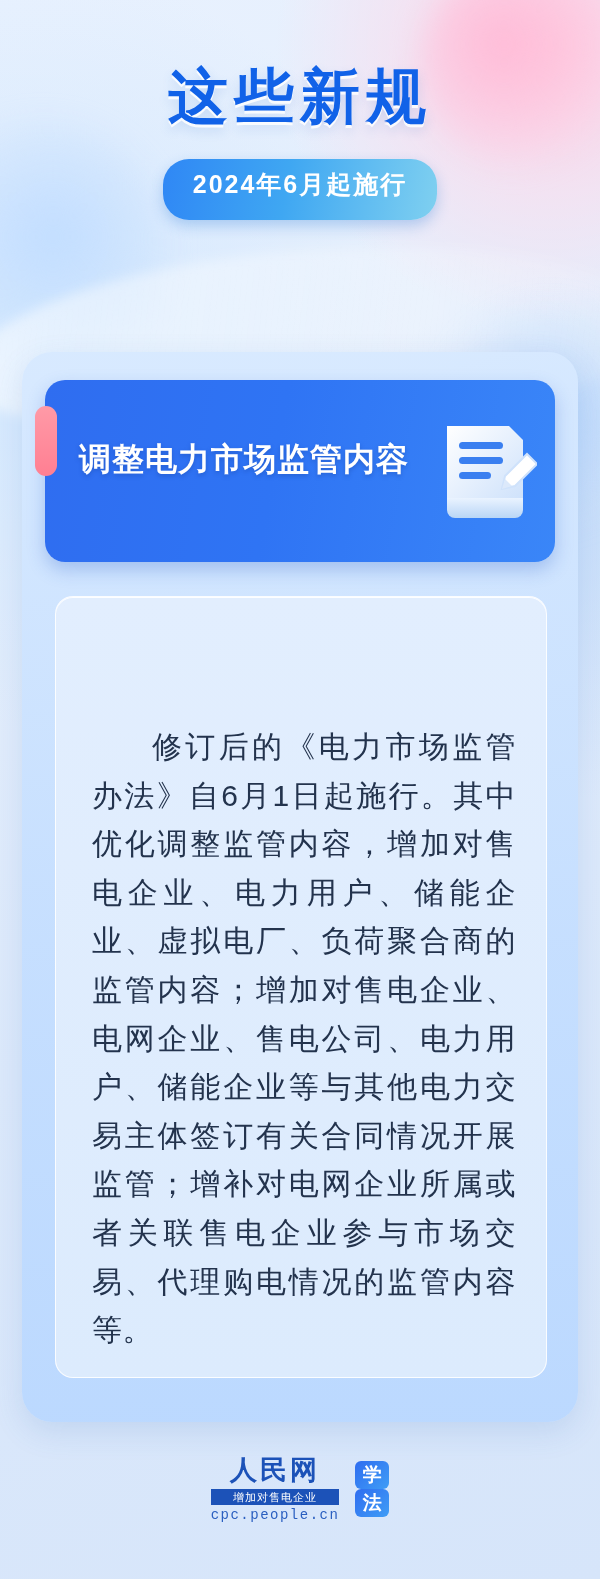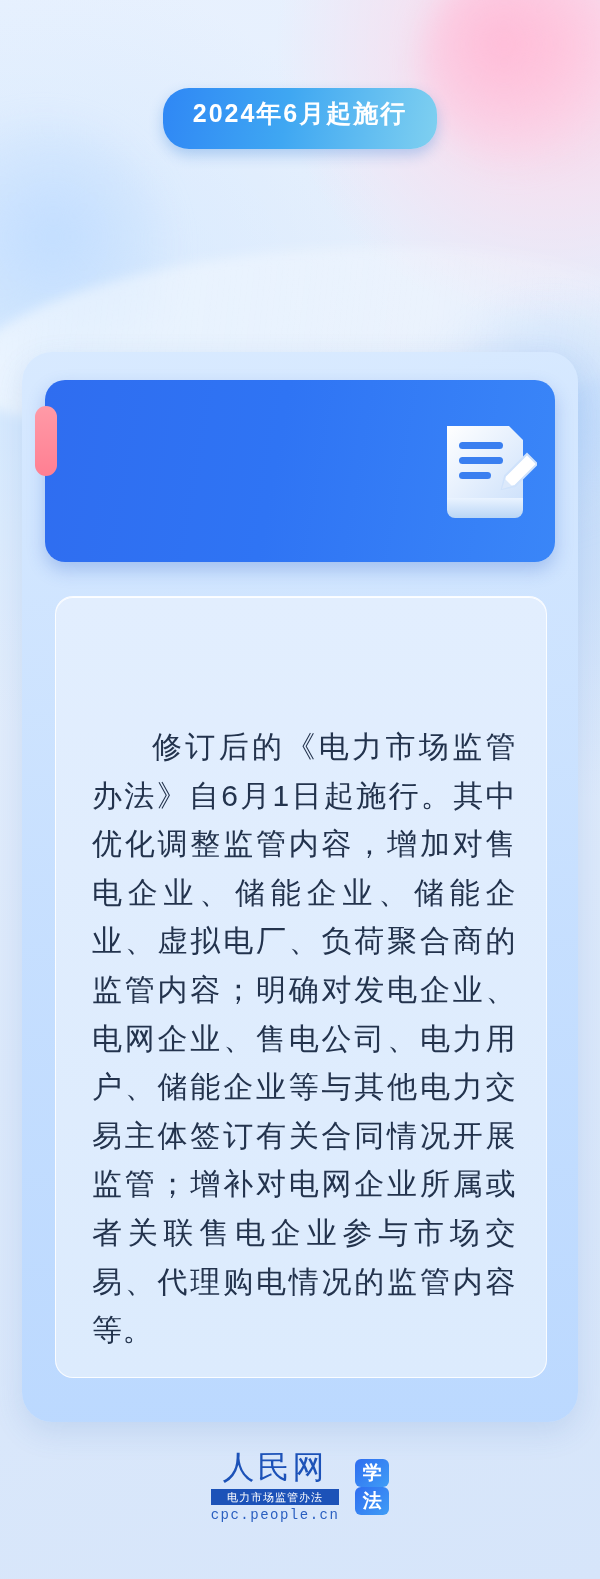--- a/index.html
+++ b/index.html
@@ -174,22 +174,22 @@
     align-items: center;
     justify-content: center;
     gap: 16px;
     z-index: 5;
   }
   .logo-people {
     text-align: center;
     line-height: 1.1;
   }
   .logo-people-main {
-    font-size: 32px;
-    font-weight: normal;
+    font-size: 27px;
+    font-weight: bold;
     color: #1c52b8;
     letter-spacing: 3px;
     font-family: "Liberation Serif", serif;
   }
   .logo-people-sub {
     margin-top: 3px;
     font-size: 11px;
     color: #ffffff;
     background: #1c52b8;
     padding: 2px 5px;
@@ -232,27 +232,29 @@
 <body>
 
 <div class="poster">
 
   <div class="blob blob-pink"></div>
   <div class="blob blob-blue-1"></div>
   <div class="blob blob-blue-2"></div>
   <div class="blob-wave"></div>
 
   <div class="header">
+    <div class="title-line title-line-1">这些新规</div>
     <div class="subtitle-pill">2024年6月起施行</div>
   </div>
 
   <div class="card-outer">
 
     <div class="banner">
       <div class="banner-tab"></div>
+      <div class="banner-title">调整电力市场监管内容</div>
       <div class="banner-icon">
         <svg viewBox="0 0 104 110" width="104" height="110">
           <defs>
             <linearGradient id="docg" x1="0" y1="0" x2="1" y2="1">
               <stop offset="0%" stop-color="#ffffff"></stop>
               <stop offset="100%" stop-color="#cfe2fb"></stop>
             </linearGradient>
             <linearGradient id="docg2" x1="0" y1="0" x2="0" y2="1">
               <stop offset="0%" stop-color="#eaf3ff"></stop>
               <stop offset="100%" stop-color="#b9d6f6"></stop>
@@ -263,29 +265,29 @@
           <rect x="26" y="26" width="44" height="7" rx="3.5" fill="#3a7ff0"></rect>
           <rect x="26" y="41" width="44" height="7" rx="3.5" fill="#3a7ff0"></rect>
           <rect x="26" y="56" width="32" height="7" rx="3.5" fill="#3a7ff0"></rect>
           <path d="M72 60 l22 -22 l10 10 l-22 22 l-13 3 z" fill="#ffffff" stroke="#cfe2fb" stroke-width="2"></path>
           <path d="M69 73 l3 -10 l7 7 z" fill="#dce9fb"></path>
         </svg>
       </div>
     </div>
 
     <div class="content-box">
-      <p class="content-text">修订后的《电力市场监管办法》自6月1日起施行。其中优化调整监管内容，增加对售电企业、储能企业、储能企业、虚拟电厂、负荷聚合商的监管内容；明确对发电企业、电网企业、售电公司、电力用户、储能企业等与其他电力交易主体签订有关合同情况开展监管；增补对电网企业所属或者关联售电企业参与市场交易、代理购电情况的监管内容等。</p>
+      <p class="content-text">修订后的《电力市场监管办法》自6月1日起施行。其中优化调整监管内容，增加对售电企业、电力用户、储能企业、虚拟电厂、负荷聚合商的监管内容；增加对售电企业、电网企业、售电公司、电力用户、储能企业等与其他电力交易主体签订有关合同情况开展监管；增补对电网企业所属或者关联售电企业参与市场交易、代理购电情况的监管内容等。</p>
     </div>
 
   </div>
 
   <div class="footer">
     <div class="logo-people">
       <div class="logo-people-main">人民网</div>
-      <div class="logo-people-sub">电力市场监管办法</div>
+      <div class="logo-people-sub">增加对售电企业</div>
       <div class="logo-people-url">cpc.people.cn</div>
     </div>
     <div class="logo-xuexi">
       <div>
         <div class="logo-xuexi-badge">学</div>
         <div class="logo-xuexi-badge">法</div>
       </div>
     </div>
   </div>
 

